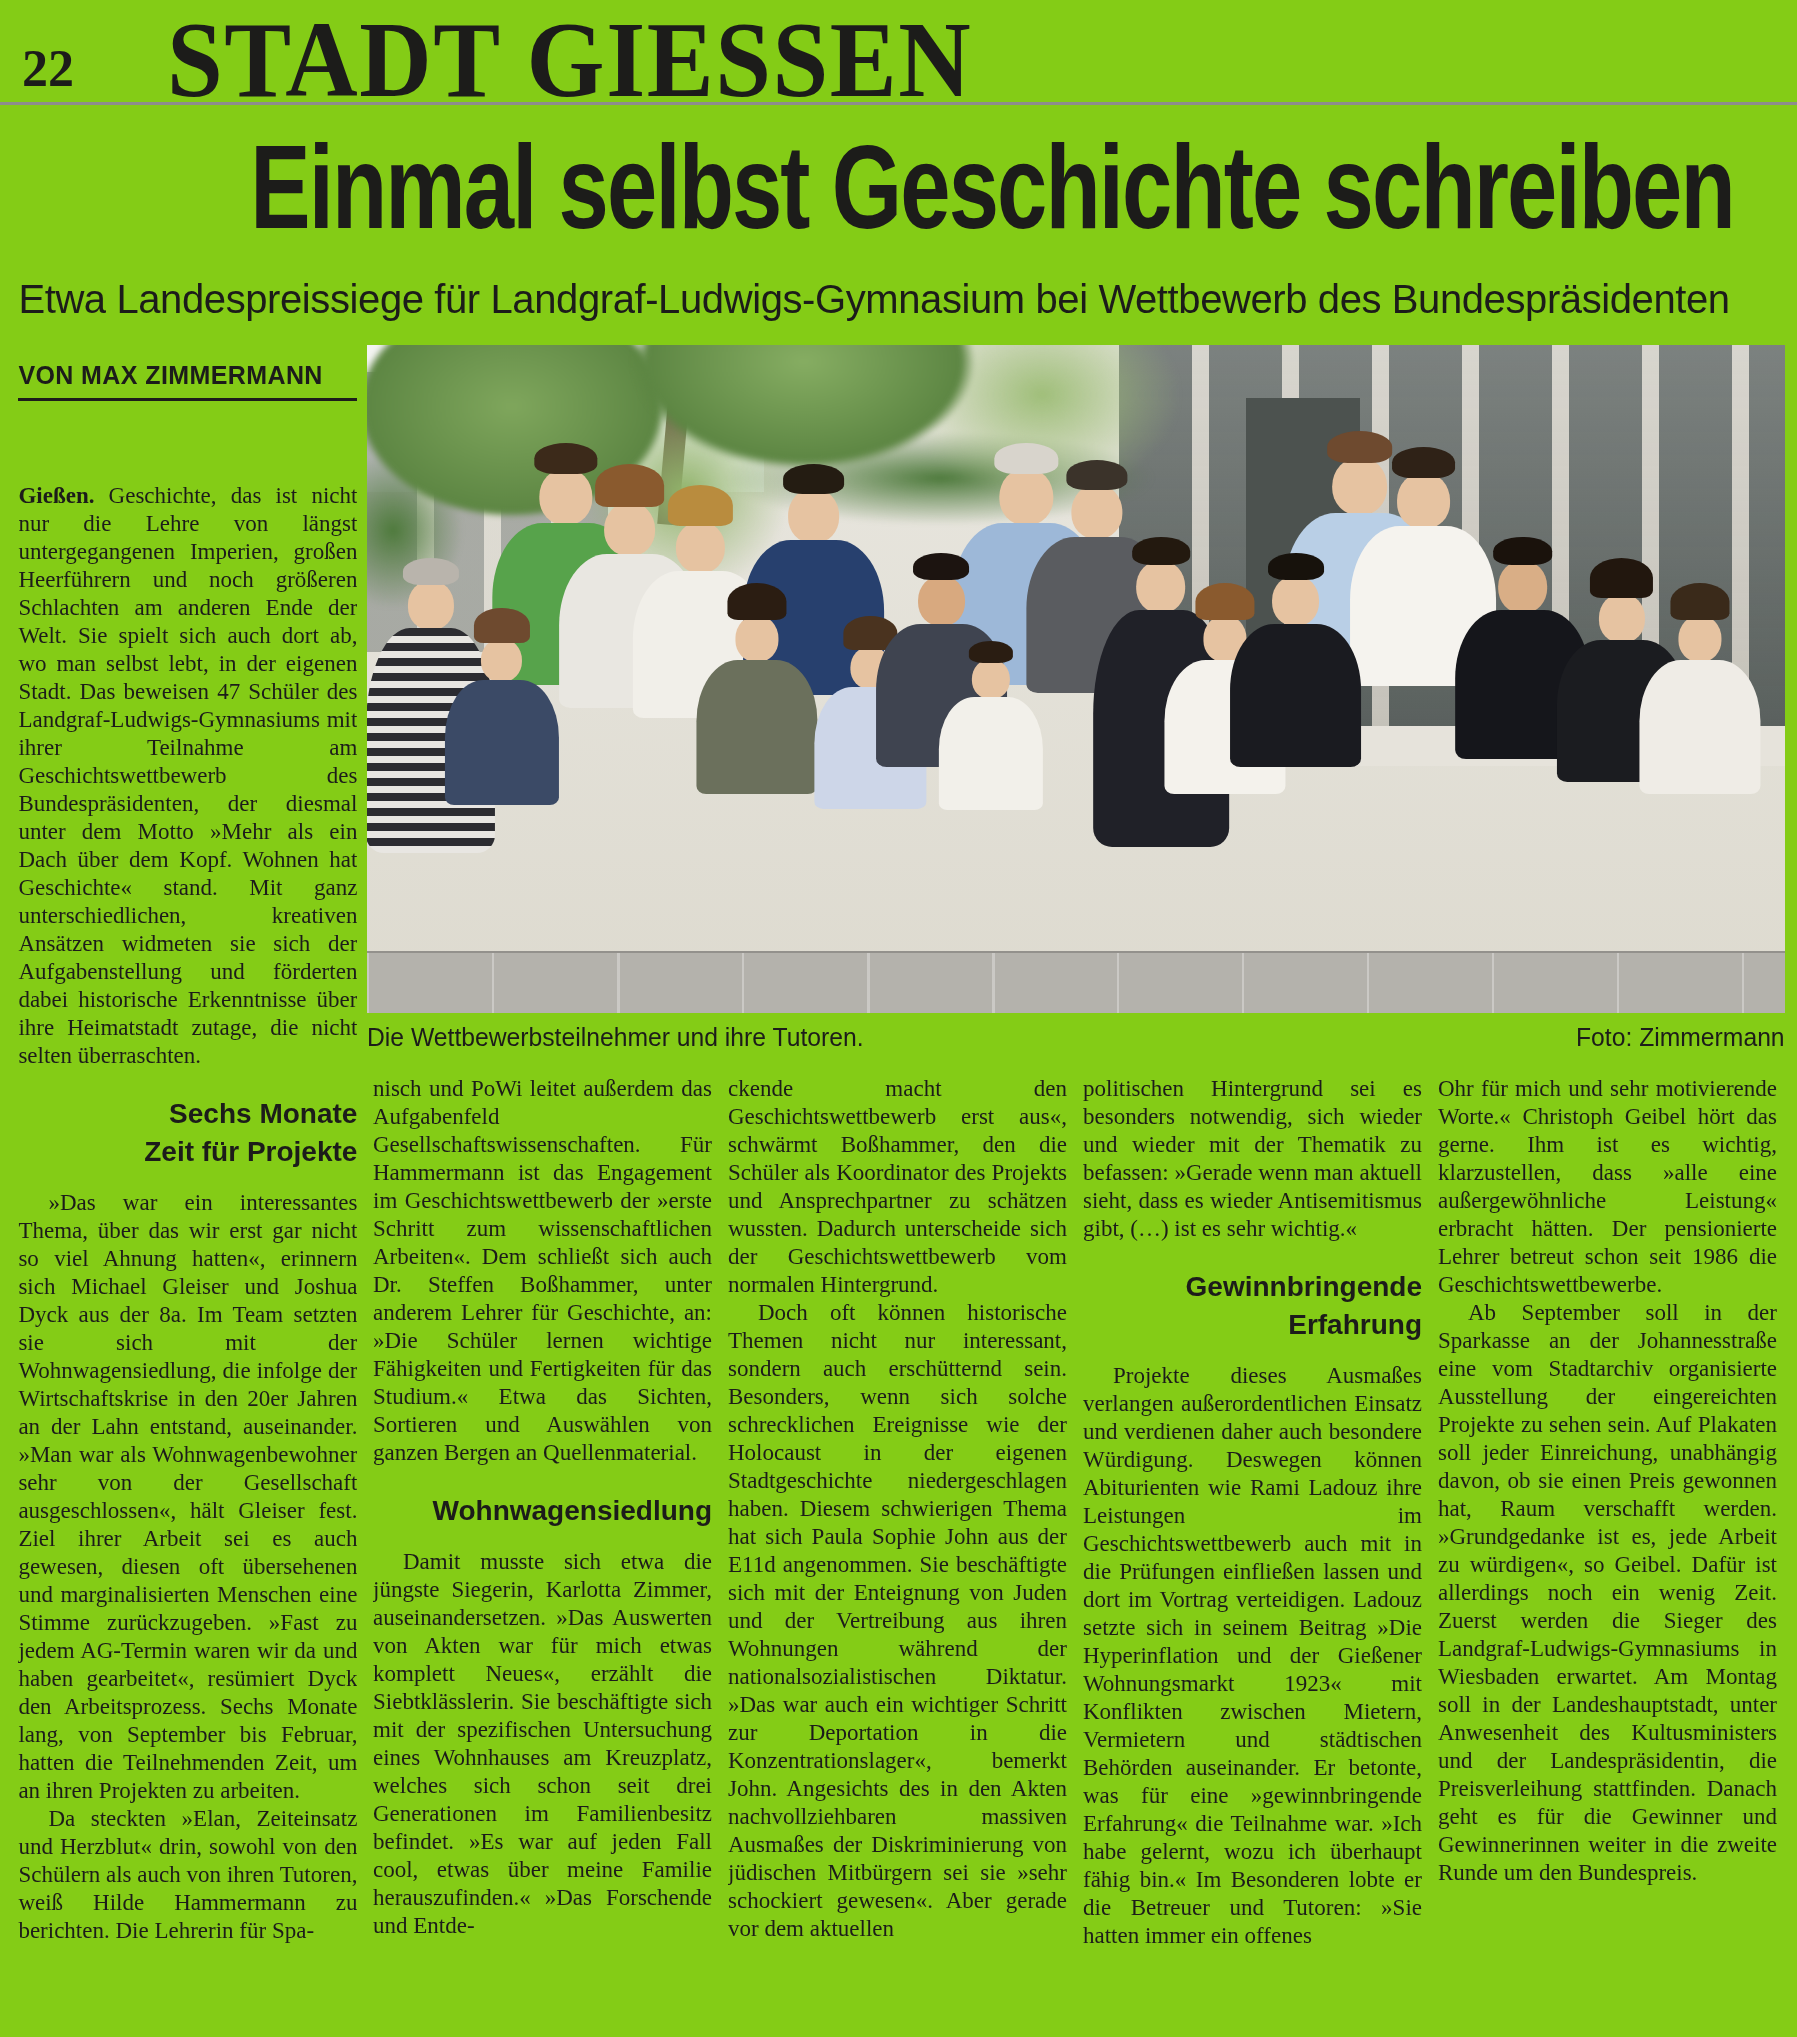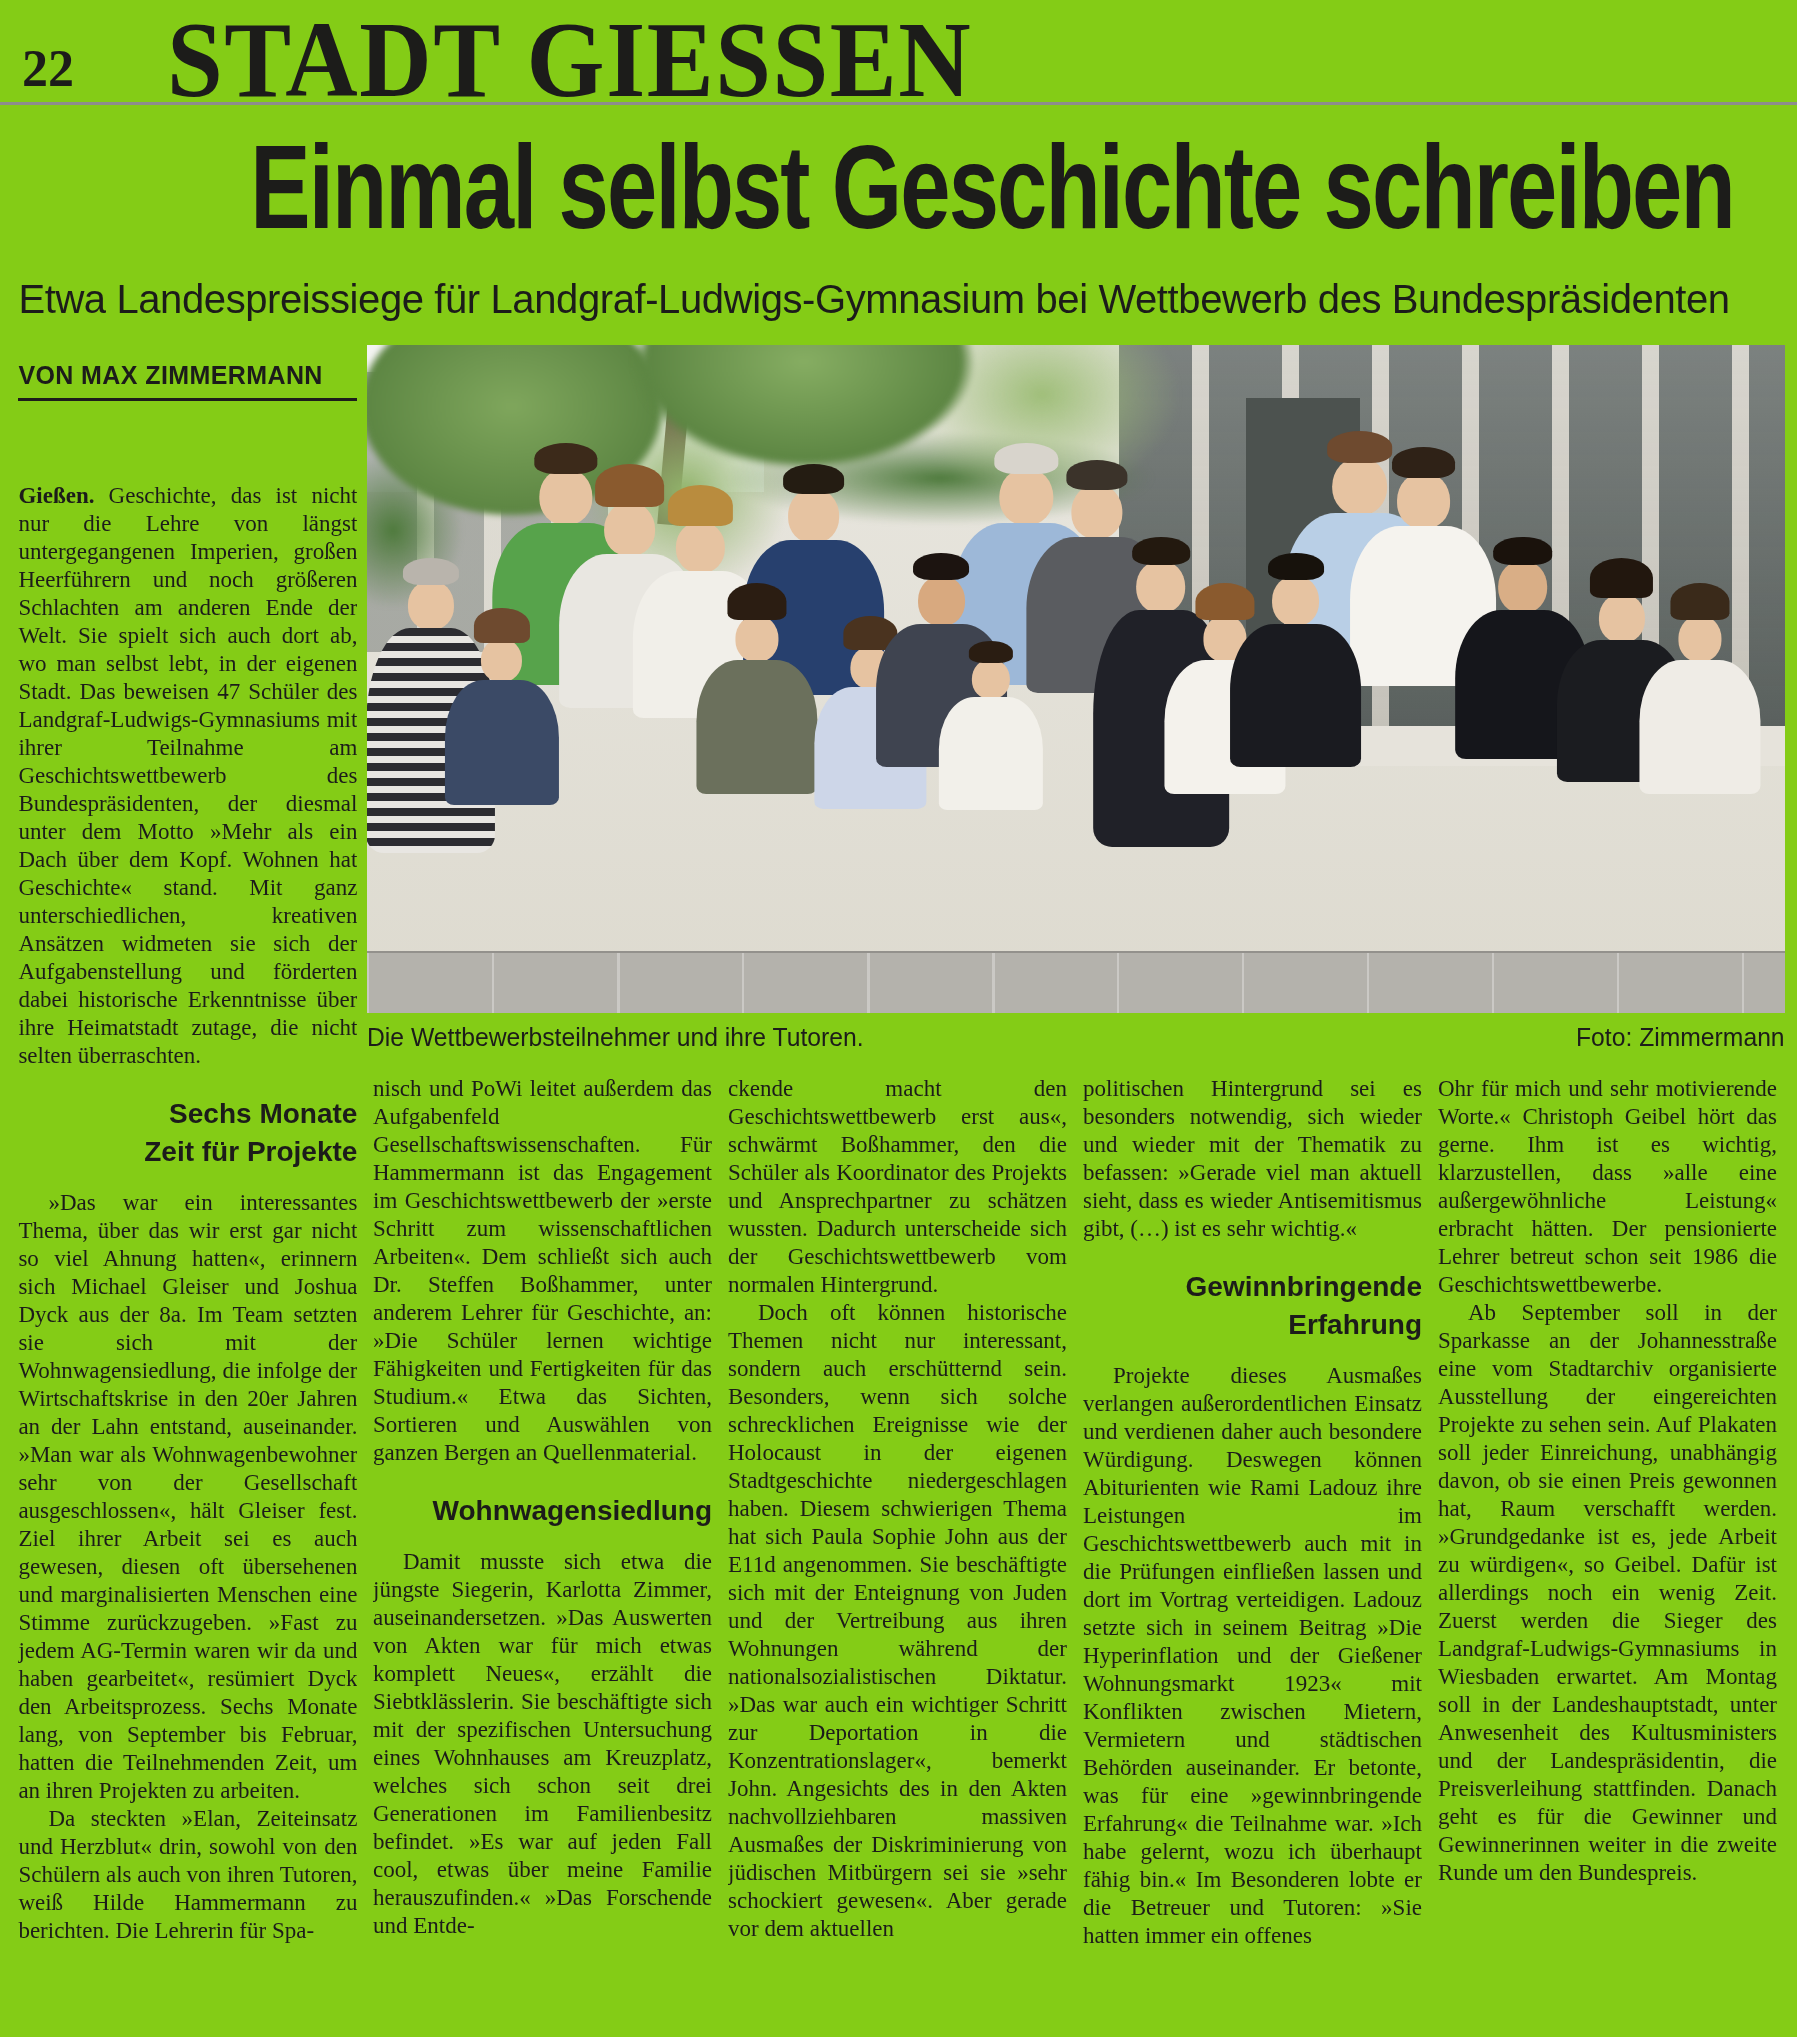--- a/index.html
+++ b/index.html
@@ -316,21 +316,21 @@
       <div class="col">
         <p class="noind">nisch und PoWi leitet außerdem das Aufgabenfeld Gesellschaftswissenschaften. Für Hammermann ist das Engagement im Geschichtswettbewerb der »erste Schritt zum wissenschaftlichen Arbeiten«. Dem schließt sich auch Dr. Steffen Boßhammer, unter anderem Lehrer für Geschichte, an: »Die Schüler lernen wichtige Fähigkeiten und Fertigkeiten für das Studium.« Etwa das Sichten, Sortieren und Auswählen von ganzen Bergen an Quellenmaterial.</p>
         <div class="crosshead">Wohnwagensiedlung</div>
         <p class="ind">Damit musste sich etwa die jüngste Siegerin, Karlotta Zimmer, auseinandersetzen. »Das Auswerten von Akten war für mich etwas komplett Neues«, erzählt die Siebtklässlerin. Sie beschäftigte sich mit der spezifischen Untersuchung eines Wohnhauses am Kreuzplatz, welches sich schon seit drei Generationen im Familienbesitz befindet. »Es war auf jeden Fall cool, etwas über meine Familie herauszufinden.« »Das Forschende und Entde-</p>
       </div>
       <div class="col">
         <p class="noind">ckende macht den Geschichtswettbewerb erst aus«, schwärmt Boßhammer, den die Schüler als Koordinator des Projekts und Ansprechpartner zu schätzen wussten. Dadurch unterscheide sich der Geschichtswettbewerb vom normalen Hintergrund.</p>
         <p class="ind">Doch oft können historische Themen nicht nur interessant, sondern auch erschütternd sein. Besonders, wenn sich solche schrecklichen Ereignisse wie der Holocaust in der eigenen Stadtgeschichte niedergeschlagen haben. Diesem schwierigen Thema hat sich Paula Sophie John aus der E11d angenommen. Sie beschäftigte sich mit der Enteignung von Juden und der Vertreibung aus ihren Wohnungen während der nationalsozialistischen Diktatur. »Das war auch ein wichtiger Schritt zur Deportation in die Konzentrationslager«, bemerkt John. Angesichts des in den Akten nachvollziehbaren massiven Ausmaßes der Diskriminierung von jüdischen Mitbürgern sei sie »sehr schockiert gewesen«. Aber gerade vor dem aktuellen</p>
       </div>
       <div class="col">
-        <p class="noind">politischen Hintergrund sei es besonders notwendig, sich wieder und wieder mit der Thematik zu befassen: »Gerade viel man aktuell sieht, dass es wieder Antisemitismus gibt, (…) ist es sehr wichtig.«</p>
+        <p class="noind">politischen Hintergrund sei es besonders notwendig, sich wieder und wieder mit der Thematik zu befassen: »Gerade wenn man aktuell sieht, dass es wieder Antisemitismus gibt, (…) ist es sehr wichtig.«</p>
         <div class="crosshead">Gewinnbringende<br>Erfahrung</div>
         <p class="ind">Projekte dieses Ausmaßes verlangen außerordentlichen Einsatz und verdienen daher auch besondere Würdigung. Deswegen können Abiturienten wie Rami Ladouz ihre Leistungen im Geschichtswettbewerb auch mit in die Prüfungen einfließen lassen und dort im Vortrag verteidigen. Ladouz setzte sich in seinem Beitrag »Die Hyperinflation und der Gießener Wohnungsmarkt 1923« mit Konflikten zwischen Mietern, Vermietern und städtischen Behörden auseinander. Er betonte, was für eine »gewinnbringende Erfahrung« die Teilnahme war. »Ich habe gelernt, wozu ich überhaupt fähig bin.« Im Besonderen lobte er die Betreuer und Tutoren: »Sie hatten immer ein offenes</p>
       </div>
       <div class="col">
         <p class="noind">Ohr für mich und sehr motivierende Worte.« Christoph Geibel hört das gerne. Ihm ist es wichtig, klarzustellen, dass »alle eine außergewöhnliche Leistung« erbracht hätten. Der pensionierte Lehrer betreut schon seit 1986 die Geschichtswettbewerbe.</p>
         <p class="ind">Ab September soll in der Sparkasse an der Johannesstraße eine vom Stadtarchiv organisierte Ausstellung der eingereichten Projekte zu sehen sein. Auf Plakaten soll jeder Einreichung, unabhängig davon, ob sie einen Preis gewonnen hat, Raum verschafft werden. »Grundgedanke ist es, jede Arbeit zu würdigen«, so Geibel. Dafür ist allerdings noch ein wenig Zeit. Zuerst werden die Sieger des Landgraf-Ludwigs-Gymnasiums in Wiesbaden erwartet. Am Montag soll in der Landeshauptstadt, unter Anwesenheit des Kultusministers und der Landespräsidentin, die Preisverleihung stattfinden. Danach geht es für die Gewinner und Gewinnerinnen weiter in die zweite Runde um den Bundespreis.</p>
       </div>
     </div>
 
 </div>

